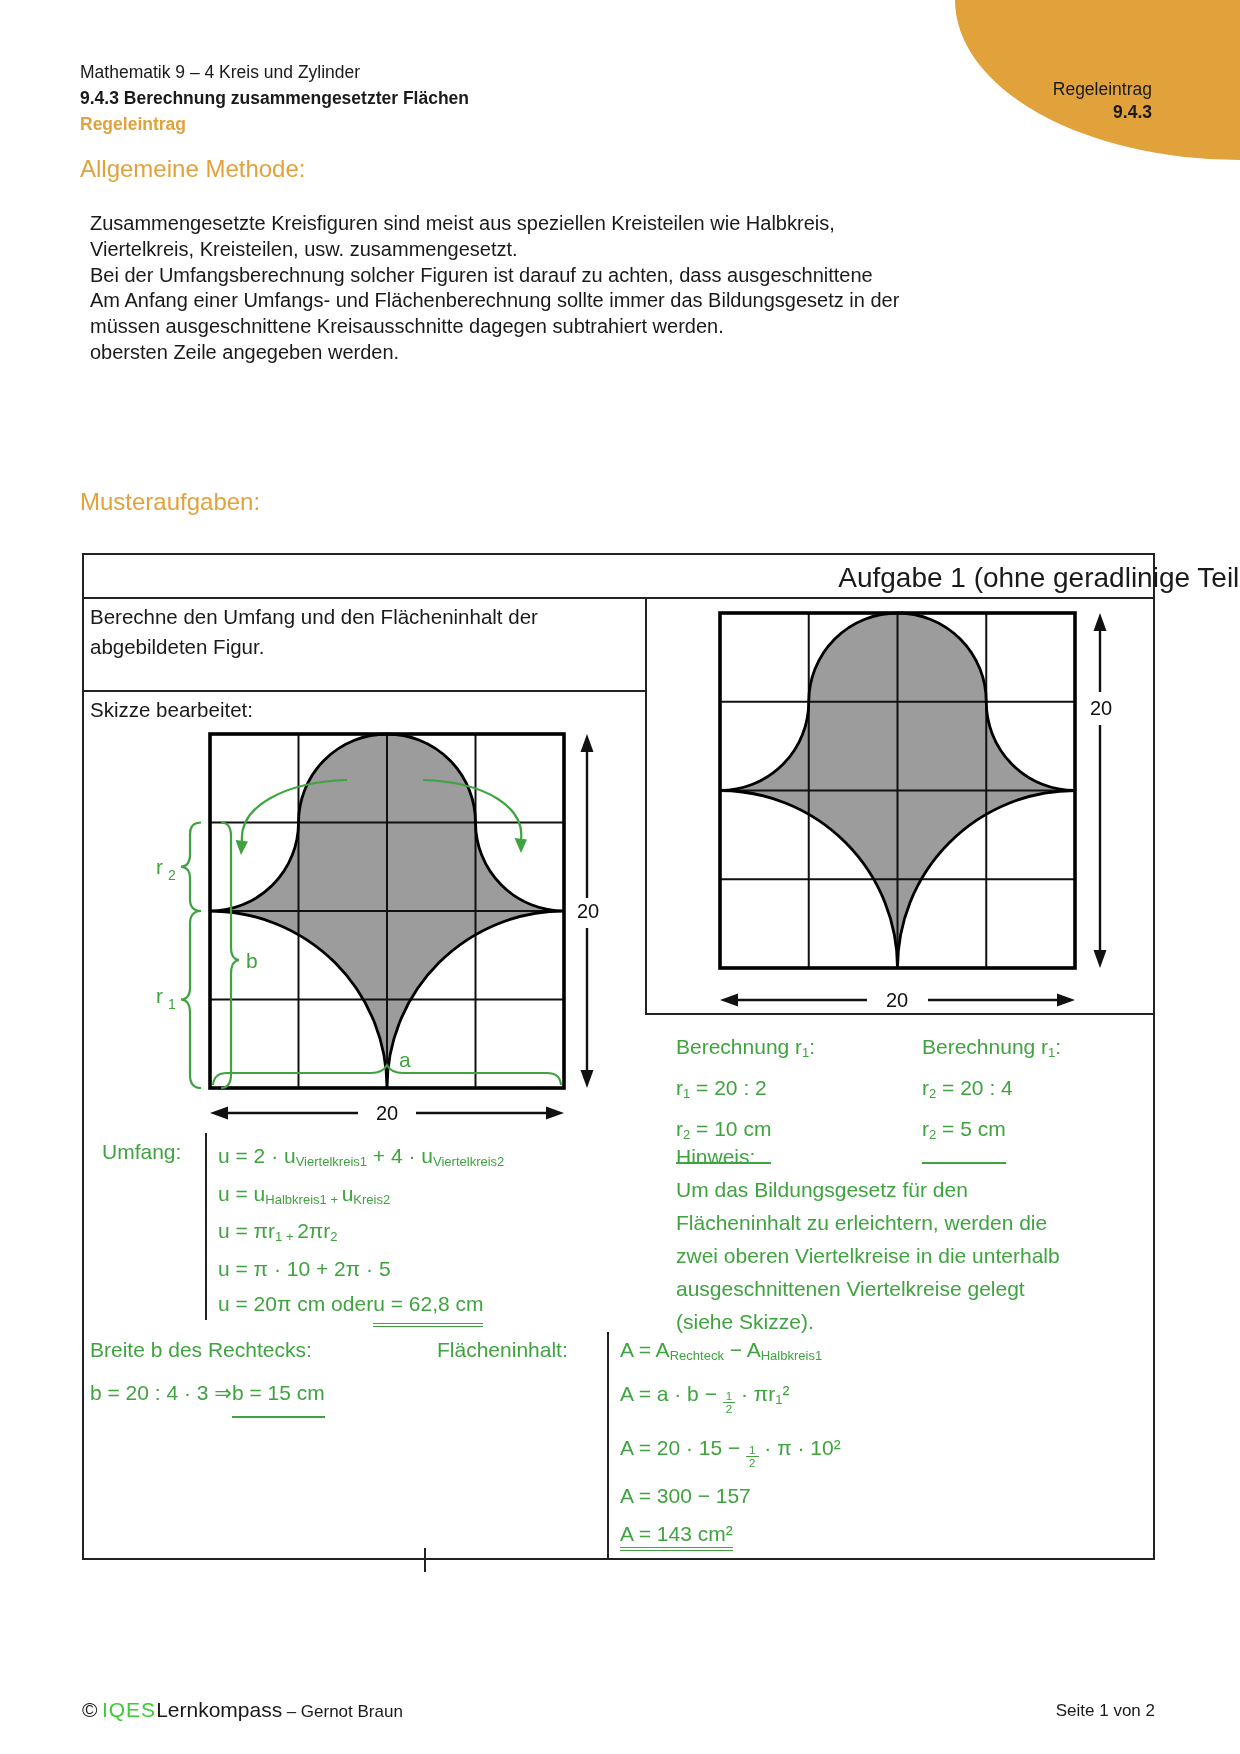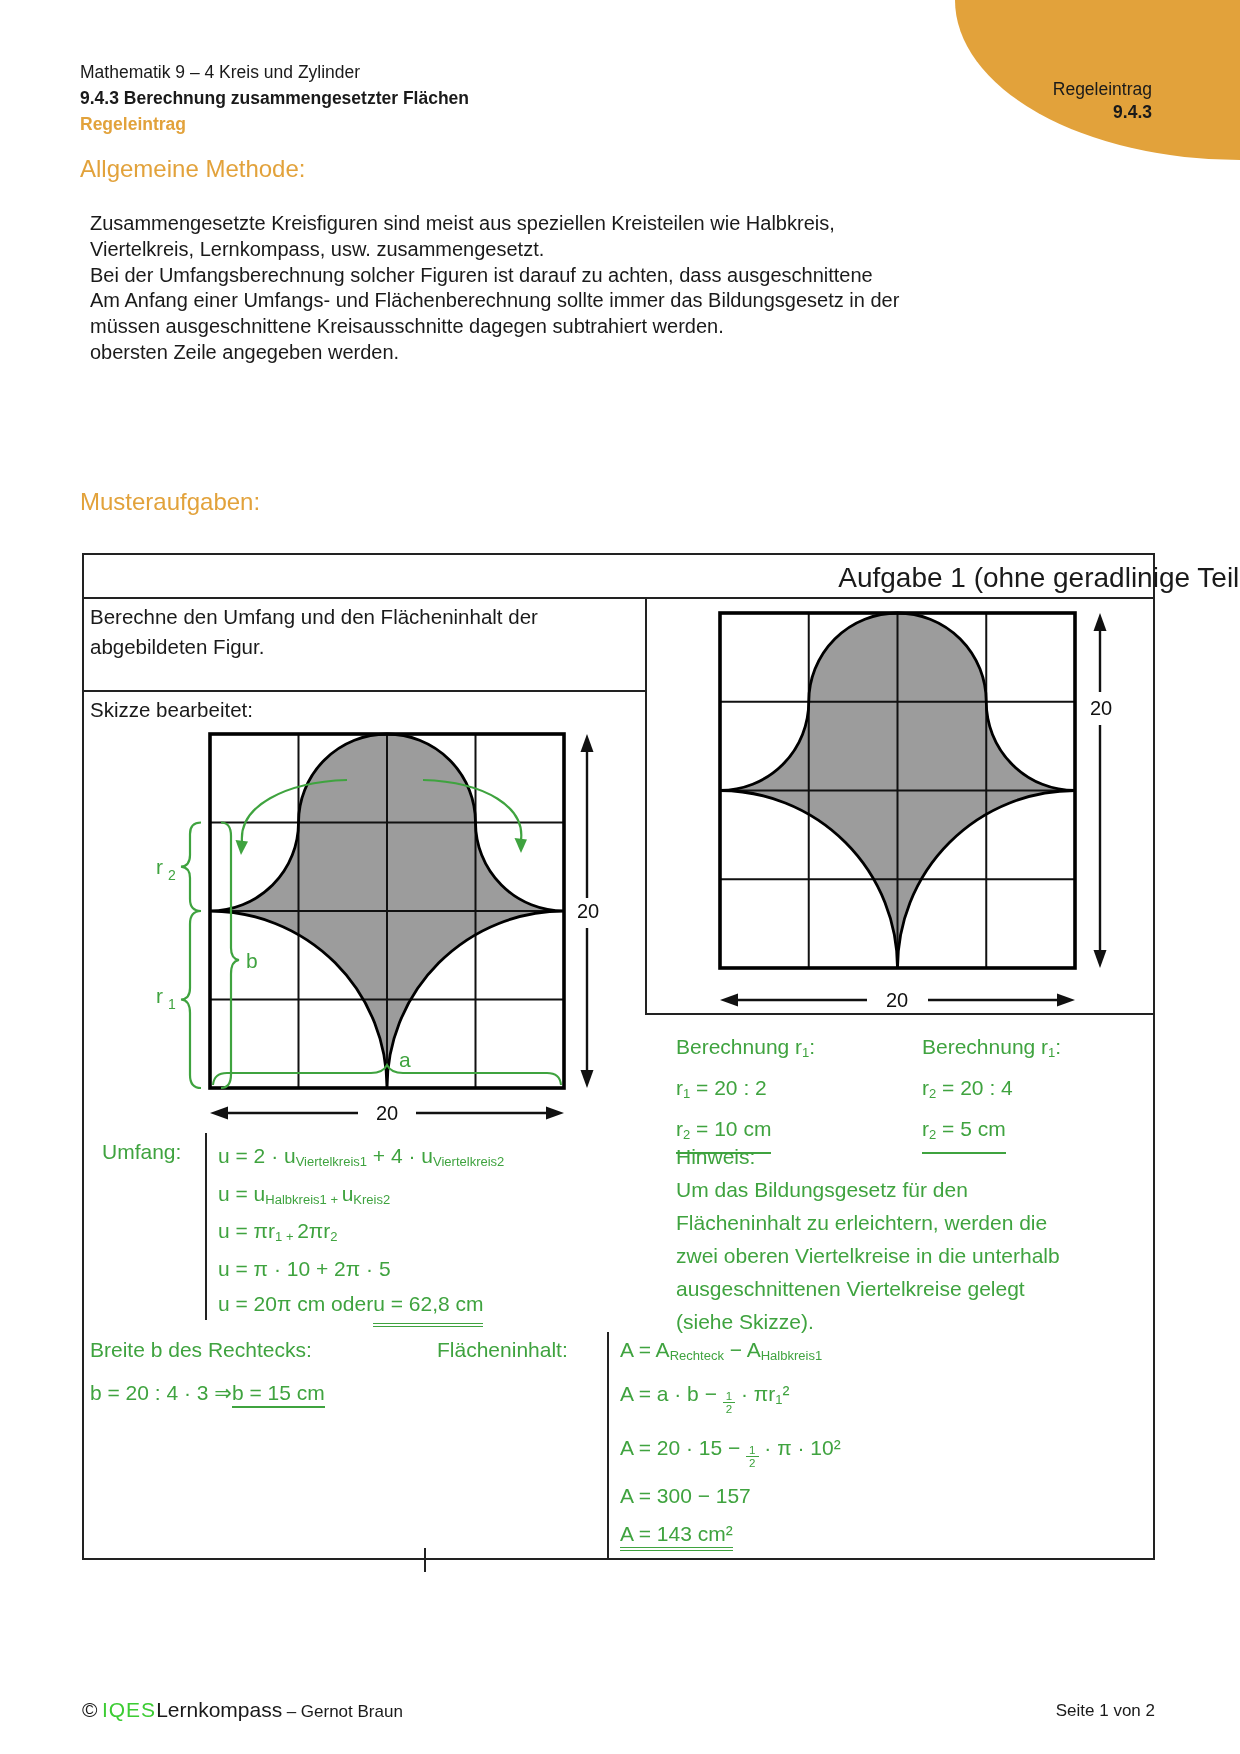--- a/index.html
+++ b/index.html
@@ -12,21 +12,21 @@
   .b{font-weight:bold}
   .orange{color:var(--orange)}
   .hline{position:absolute;border-top:2px solid #222}
   .vline{position:absolute;border-left:2px solid #222}
   .sectitle{font-size:24px;font-weight:normal;color:var(--orange)}
   .bodytxt{font-size:20px;line-height:25.8px;white-space:nowrap}
   .celltxt{font-size:20.5px;line-height:29.5px;white-space:nowrap}
   .gmath{font-size:21px;color:var(--green);white-space:nowrap}
   .sb{font-size:0.62em;position:relative;top:0.22em}
   .chunk{display:inline-block}
-  .ul1{border-bottom:2px solid currentColor;padding-bottom:1px}
+  .ul1{border-bottom:2px solid currentColor;padding-bottom:11px}
   .ul2{border-bottom:4px double currentColor;padding-bottom:1px}
   .frac{display:inline-flex;flex-direction:column;align-items:center;font-size:0.55em;line-height:1.05;vertical-align:0.1em}
   .fn{border-bottom:1.5px solid currentColor;padding:0 3px}
   .blob{position:absolute;right:0;top:0;width:285px;height:160px;background:var(--orange);border-bottom-left-radius:100% 100%}
   svg text{font-family:"Liberation Sans","DejaVu Sans",sans-serif}
   .footer-brand{font-size:21px}
   .footer-small{font-size:17px}
 </style>
 </head>
 <body>
@@ -37,21 +37,21 @@
   <div class="abs" style="right:88px;top:79px;font-size:17.5px;text-align:right">Regeleintrag</div>
   <div class="abs b" style="right:88px;top:102px;font-size:17.5px;text-align:left">9.4.3</div>
 
   <div class="abs" style="left:80px;top:62px;font-size:17.5px">Mathematik 9 – 4 Kreis und Zylinder</div>
   <div class="abs b" style="left:80px;top:88px;font-size:17.5px">9.4.3 Berechnung zusammengesetzter Flächen</div>
   <div class="abs b orange" style="left:80px;top:114px;font-size:17.5px">Regeleintrag</div>
 
   <div class="abs sectitle" style="left:80px;top:155px">Allgemeine Methode:</div>
   <div class="abs bodytxt" style="left:90px;top:211px">
     <div>Zusammengesetzte Kreisfiguren sind meist  aus speziellen Kreisteilen wie Halbkreis,</div>
-    <div>Viertelkreis, Lernkompass, usw. zusammengesetzt.</div>
+    <div>Viertelkreis, Kreisteilen, usw. zusammengesetzt.</div>
     <div>Bei der Umfangsberechnung solcher Figuren ist darauf zu achten, dass ausgeschnittene</div>
     <div>Am Anfang einer Umfangs- und Flächenberechnung sollte immer das Bildungsgesetz in der</div>
     <div>müssen ausgeschnittene Kreisausschnitte dagegen subtrahiert werden.</div>
     <div>obersten Zeile angegeben werden.</div>
   </div>
 
   <div class="abs sectitle" style="left:80px;top:488px">Musteraufgaben:</div>
 
   <div class="abs" style="left:82px;top:553px;width:1073px;height:1007px;border:2px solid #222"></div>
   <div class="hline" style="left:82px;top:597px;width:1073px"></div>

